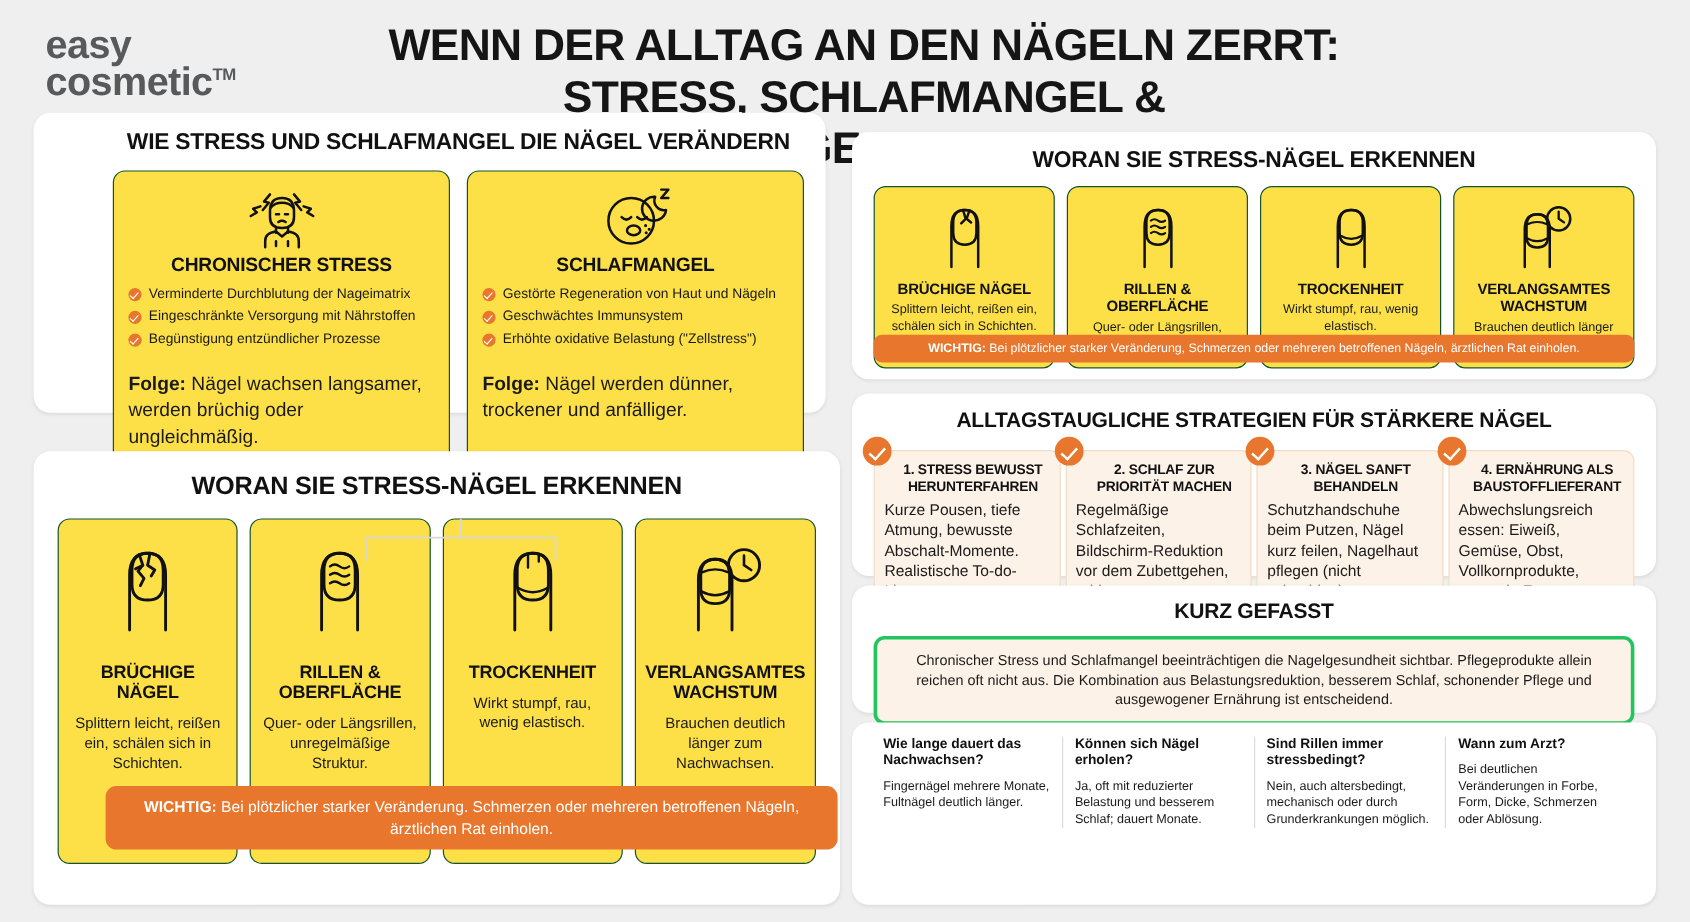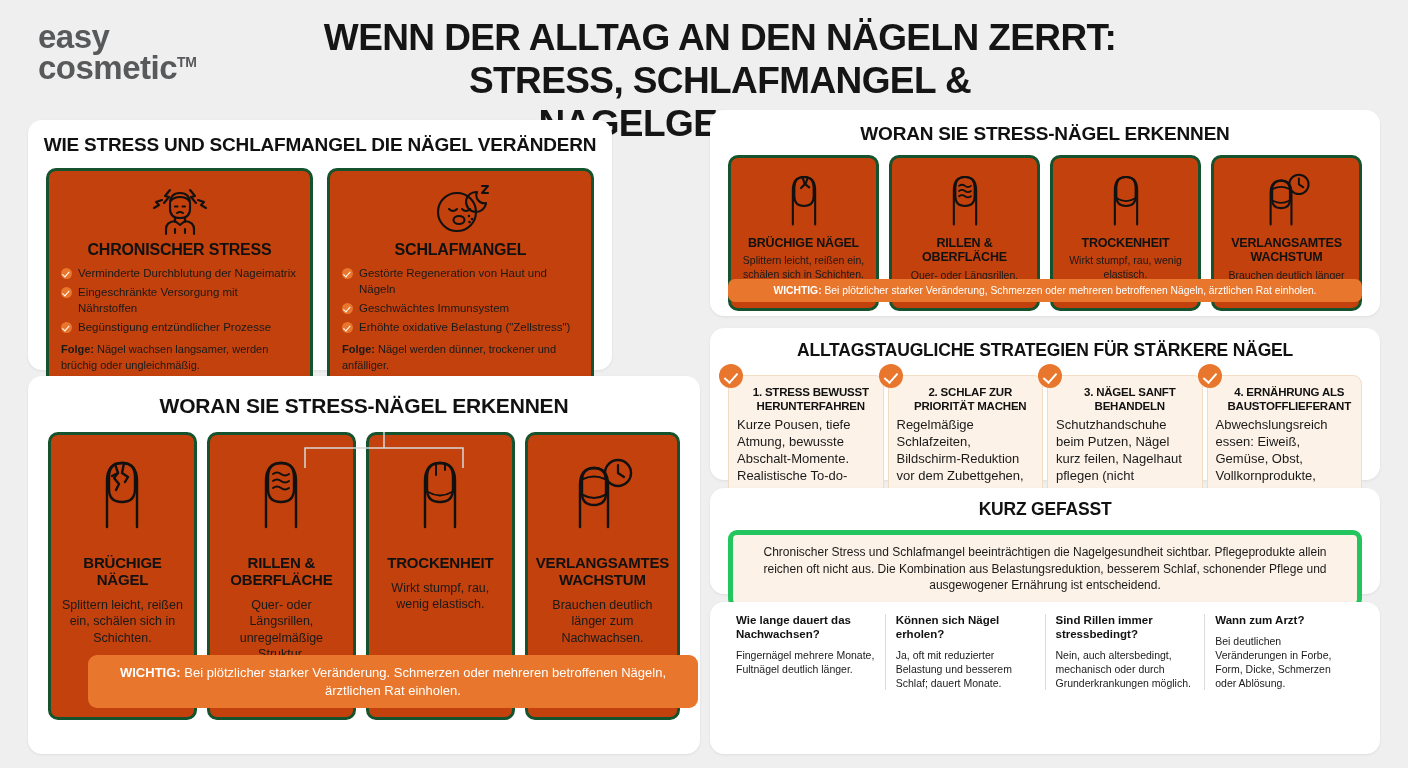--- a/index.html
+++ b/index.html
@@ -47,27 +47,27 @@
     border-radius: 14px;
     box-shadow: 0 1px 3px rgba(0,0,0,0.07);
   }
   .panel-title {
     text-align: center;
     font-weight: 800;
     color: #111;
     letter-spacing: -0.2px;
   }
   .subcard {
-    background: #c2410c;
-    border: 3px solid #14532d;
+    background: #fde047;
+    border: 1px solid #14532d;
     border-radius: 10px;
   }
 
   
-  #p-veraendern { left: 28px; top: 120px; width: 584px; height: 250px; }
+  #p-veraendern { left: 28px; top: 94px; width: 660px; height: 250px; padding-left: 48px; }
   #p-veraendern .panel-title { font-size: 19px; margin-top: 14px; }
   .vcards { display: flex; gap: 14px; padding: 12px 18px 0 18px; }
   .vcard { flex: 1; padding: 10px 12px 12px 12px; }
   .vicon { height: 58px; display: flex; align-items: center; justify-content: center; }
   .vcard h3 {
     text-align: center; font-size: 16px; font-weight: 800;
     color: #111; margin: 2px 0 7px 0; letter-spacing: -0.2px;
   }
   .bullets { list-style: none; }
   .bullets li {
@@ -76,21 +76,21 @@
   }
   .tick {
     flex: 0 0 auto; width: 11px; height: 11px; border-radius: 50%;
     background: #e8762c; margin-top: 2px; position: relative;
   }
   .tick::after {
     content: ""; position: absolute; left: 3px; top: 2.4px;
     width: 3px; height: 5.5px; border: solid #fff;
     border-width: 0 1.5px 1.5px 0; transform: rotate(42deg);
   }
-  .folge { font-size: 11px; color: #1a1a1a; line-height: 1.38; margin-top: 7px; }
+  .folge { font-size: 16px; color: #1a1a1a; line-height: 1.38; margin-top: 18px; }
   .folge b { font-weight: 800; }
 
   
   #p-erkennen-l { left: 28px; top: 376px; width: 672px; height: 378px; }
   #p-erkennen-l .panel-title { font-size: 21px; margin-top: 18px; }
   .connector { position: absolute; left: 0; top: 56px; width: 672px; height: 36px; }
   .ncards { display: flex; gap: 10px; padding: 0 20px; margin-top: 14px; }
   .ncard {
     flex: 1; padding: 16px 8px 14px 8px;
     display: flex; flex-direction: column; align-items: center;
@@ -155,21 +155,21 @@
     font-size: 11.5px; font-weight: 800; color: #111; text-align: center;
     line-height: 1.18; margin-bottom: 4px; padding-left: 10px; letter-spacing: -0.2px;
   }
   .scard p { font-size: 13px; color: #1a1a1a; text-align: left; line-height: 1.3; }
 
   
   #p-kurz { left: 710px; top: 488px; width: 670px; height: 106px; }
   #p-kurz .panel-title { font-size: 17.5px; margin-top: 11px; }
   .kurzbox {
     margin: 10px 18px 0 18px;
-    background: #fdf2e7; border: 5px solid #22c55e; border-radius: 9px;
+    background: #fdf2e7; border: 3px solid #22c55e; border-radius: 9px;
     padding: 9px 14px;
     text-align: center; font-size: 12px; color: #1a1a1a; line-height: 1.38;
   }
 
   
   #p-faq { left: 710px; top: 602px; width: 670px; height: 152px; }
   #p-faq .panel-title { font-size: 17.5px; margin-top: 11px; }
   .faqs { display: flex; padding: 12px 16px 0 16px; }
   .faq { flex: 1; padding: 0 10px; border-right: 1px solid #dcdcdc; }
   .faq:last-child { border-right: none; }

